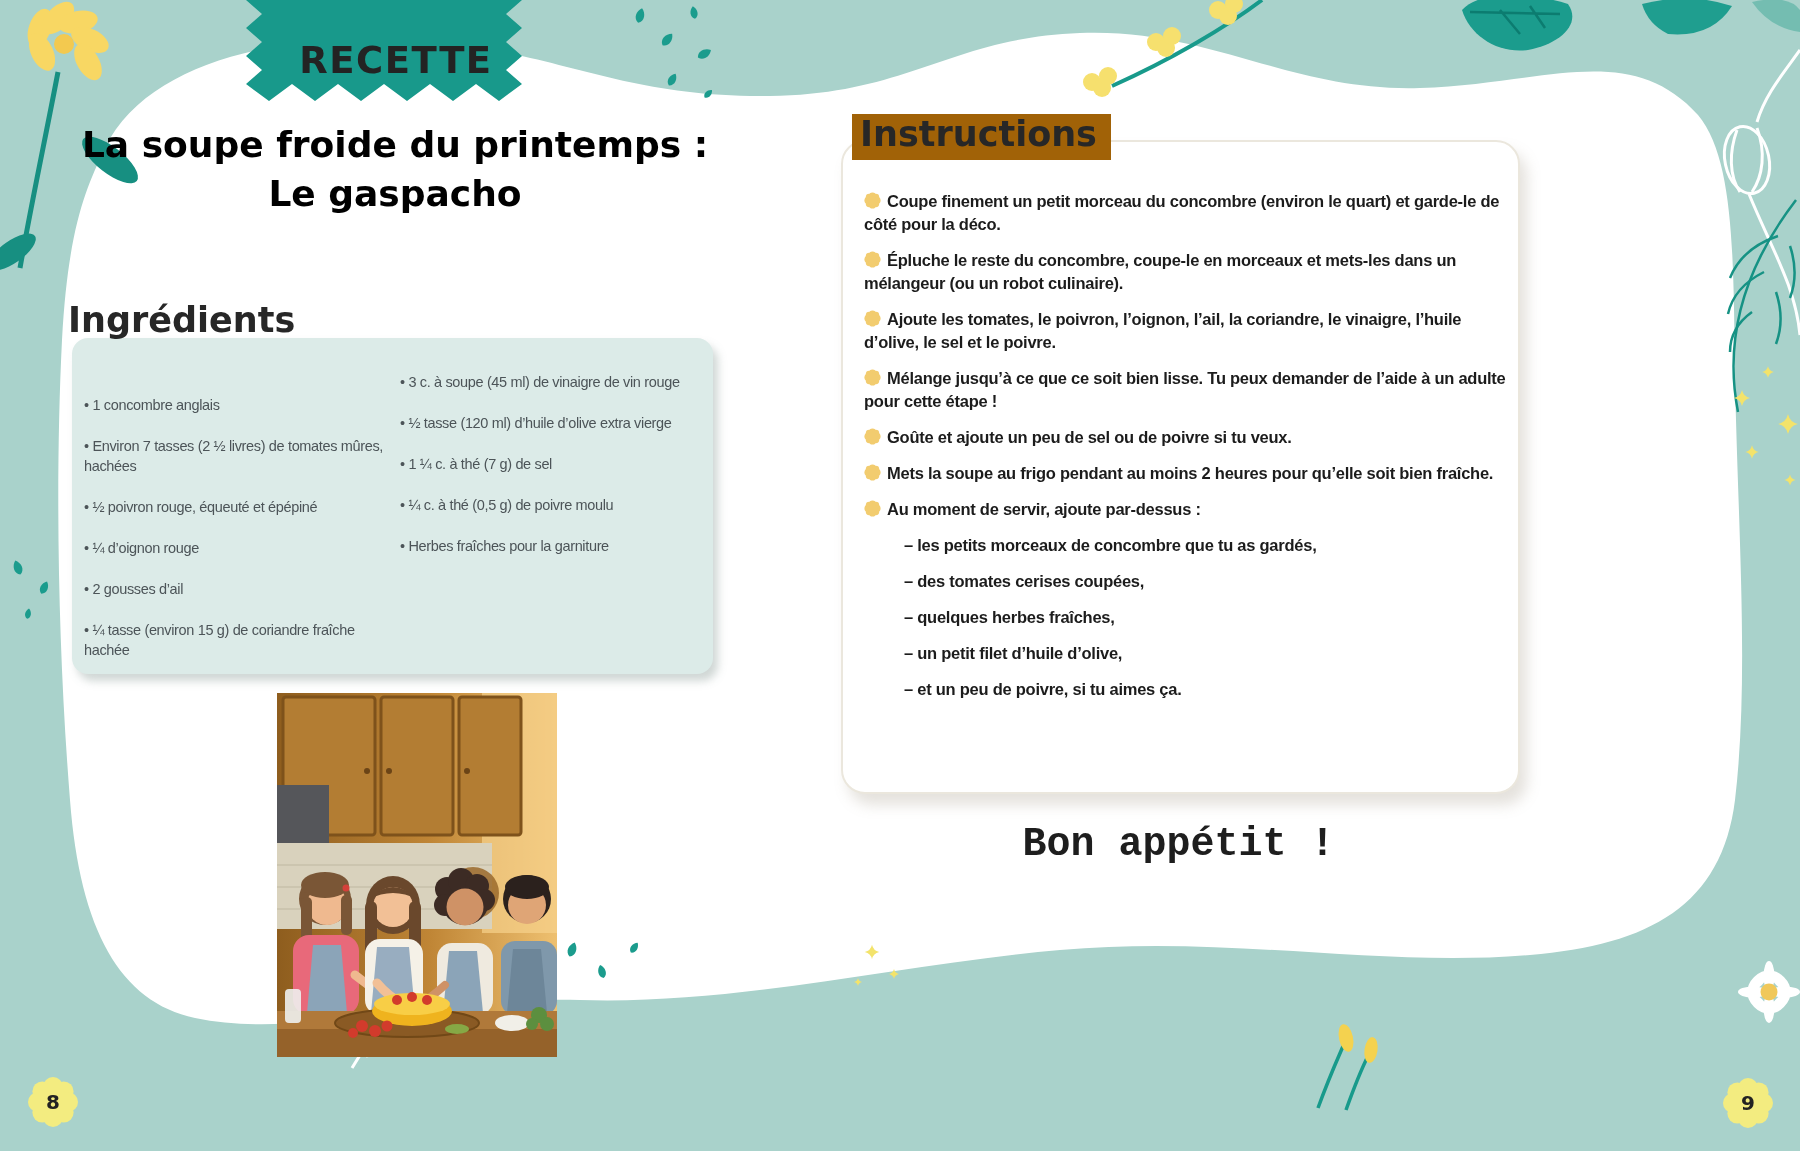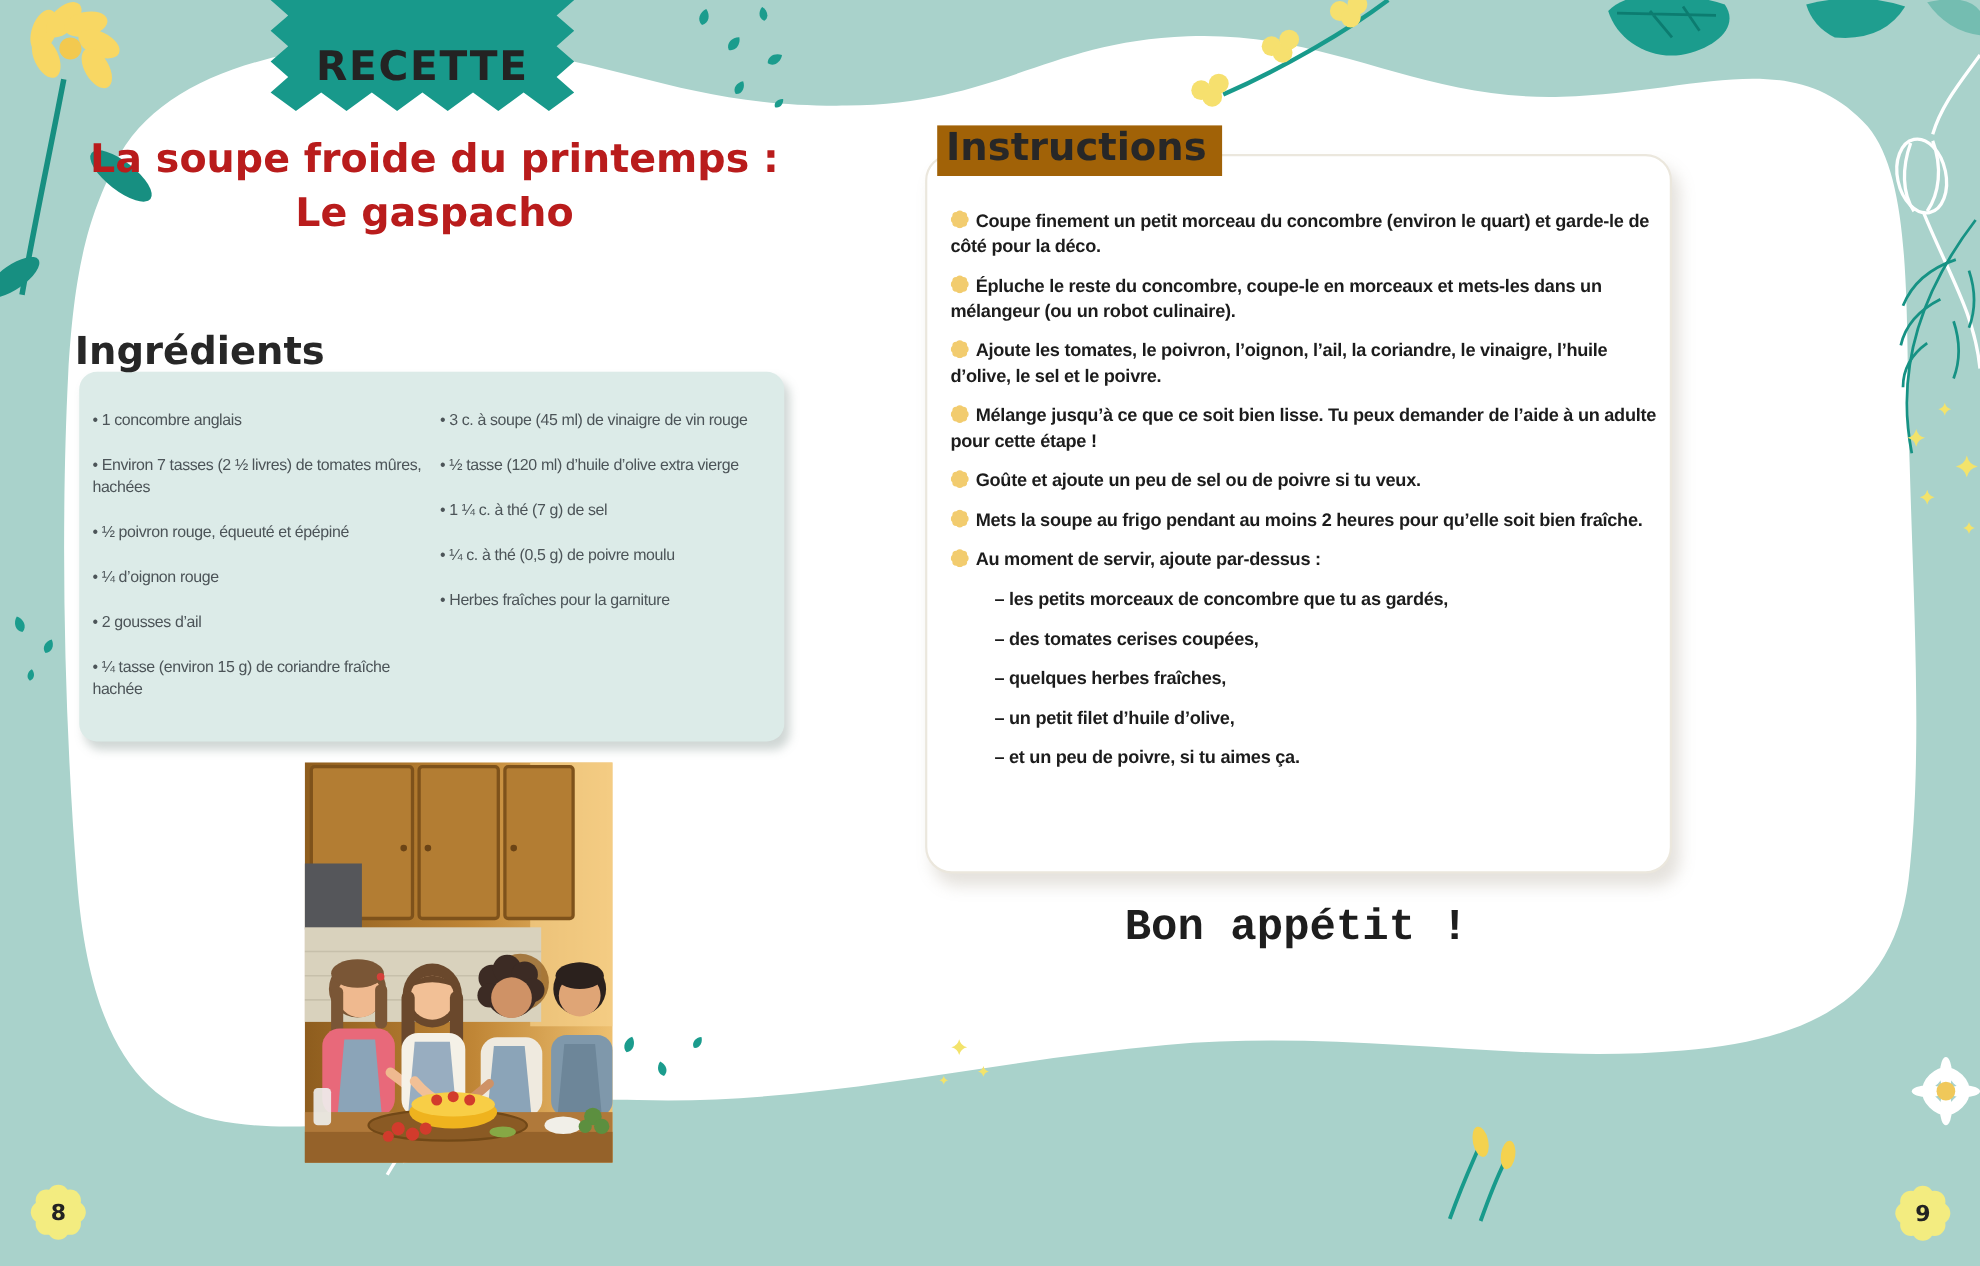--- a/index.html
+++ b/index.html
@@ -4,35 +4,35 @@
 <style>
   html,body{margin:0;padding:0;background:#888;}
   #stage{position:relative;width:1800px;height:1151px;overflow:hidden;background:#a9d2cb;
          font-family:"Liberation Sans",sans-serif;}
   .abs{position:absolute;}
   svg{display:block;}
   #bg{position:absolute;left:0;top:0;z-index:0;}
 
   .h-heading{font-family:"DejaVu Sans",sans-serif;font-weight:700;color:#272727;}
 
-  #banner-label{left:246px;top:30px;width:276px;height:60px;z-index:3;
+  #banner-label{left:258px;top:30px;width:276px;height:60px;z-index:3;
     display:flex;align-items:center;justify-content:center;
     font-size:37px;letter-spacing:1.5px;color:#232323;}
 
   #recipe-title{left:75px;top:120px;width:640px;text-align:center;z-index:2;
-    font-size:36px;line-height:49px;color:#b91c1c;}
+    font-size:36px;line-height:49px;color:#000000;}
 
   #ingredients-heading{left:68px;top:300px;font-size:35px;z-index:2;}
 
   #ingredients-box{left:72px;top:338px;width:641px;height:336px;background:#dcebe8;
     border-radius:16px;box-shadow:5px 7px 9px rgba(120,140,135,.35);z-index:1;}
 
   .ingcol{position:absolute;top:372px;z-index:2;font-size:14.5px;letter-spacing:-0.35px;
     color:#4c5458;line-height:20px;list-style:none;margin:0;padding:0;}
-  #ing-col1{left:84px;width:312px;}
+  #ing-col1{left:84px;width:312px;margin-top:23px;}
   #ing-col2{left:400px;width:312px;}
   .ing-item{margin-bottom:21px;}
   .ing-item::before{content:"• ";}
 
   #photo{left:277px;top:693px;width:280px;height:364px;z-index:1;}
 
   #instructions-card{left:841px;top:140px;width:675px;height:650px;background:#fff;
     border:2px solid #ebe7dd;border-radius:24px;box-shadow:7px 11px 14px rgba(150,140,120,.25);z-index:1;}
 
   #instructions-heading{left:852px;top:114px;font-size:35px;background:#a16207;

